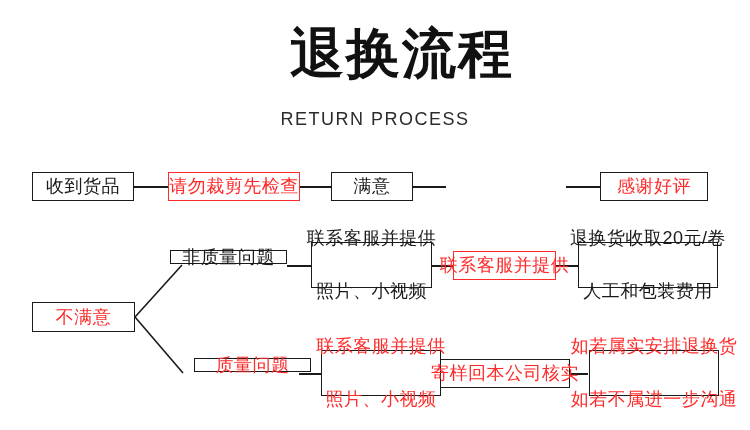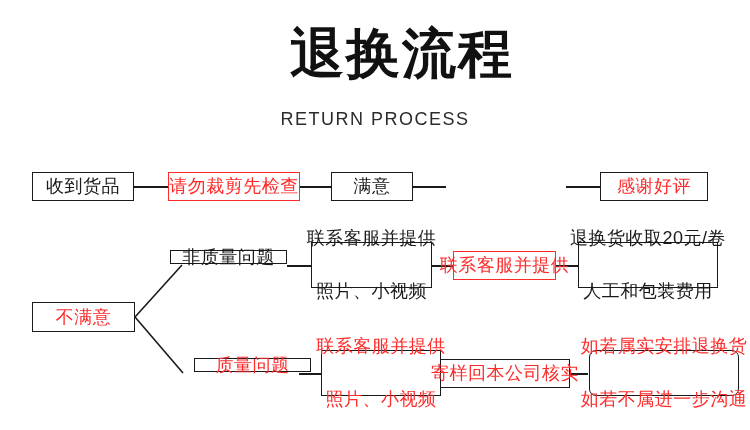--- a/index.html
+++ b/index.html
@@ -141,18 +141,18 @@
   <div class="box black-border" style="left:194px; top:358px; width:117px; height:14px;">
     <span class="txt-red">质量问题</span>
   </div>
   <div class="box black-border" style="left:321px; top:350px; width:120px; height:46px;">
     <span class="txt-red">联系客服并提供</span>
     <span class="txt-red line2">照片、小视频</span>
   </div>
   <div class="box black-border" style="left:440px; top:359px; width:130px; height:29px;">
     <span class="txt-red">寄样回本公司核实</span>
   </div>
-  <div class="box black-border" style="left:589px; top:350px; width:150px; height:46px;border-radius:7px;">
+  <div class="box black-border" style="left:589px; top:350px; width:130px; height:46px;">
     <span class="txt-red">如若属实安排退换货</span>
     <span class="txt-red line2">如若不属进一步沟通</span>
   </div>
 
 </div>
 
 </body></html>

